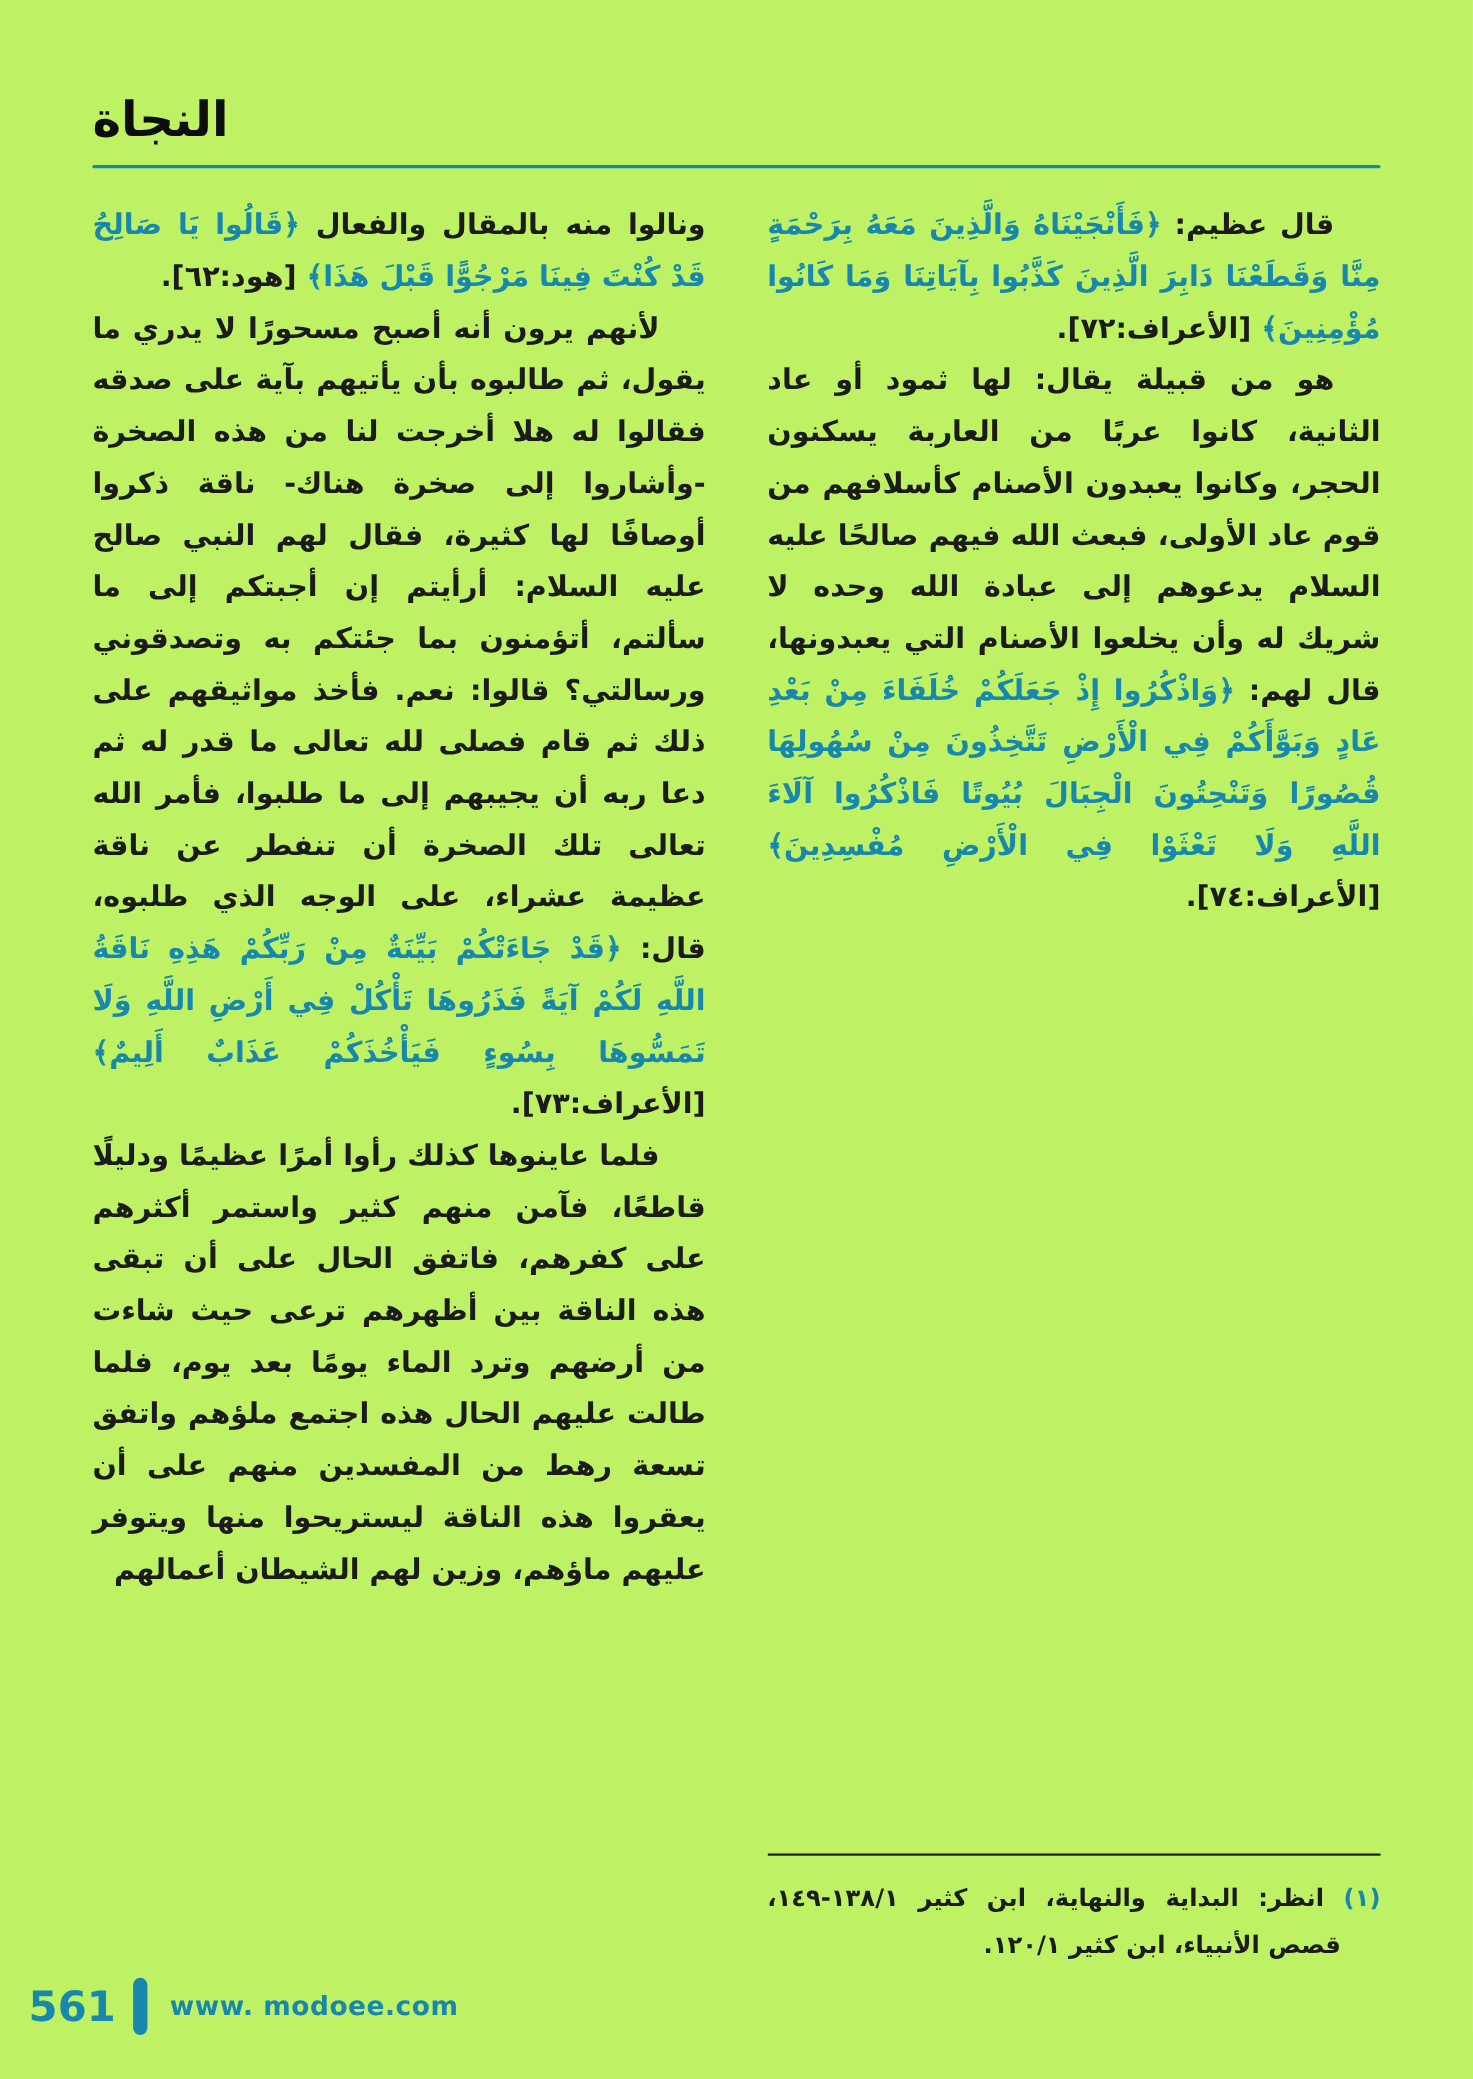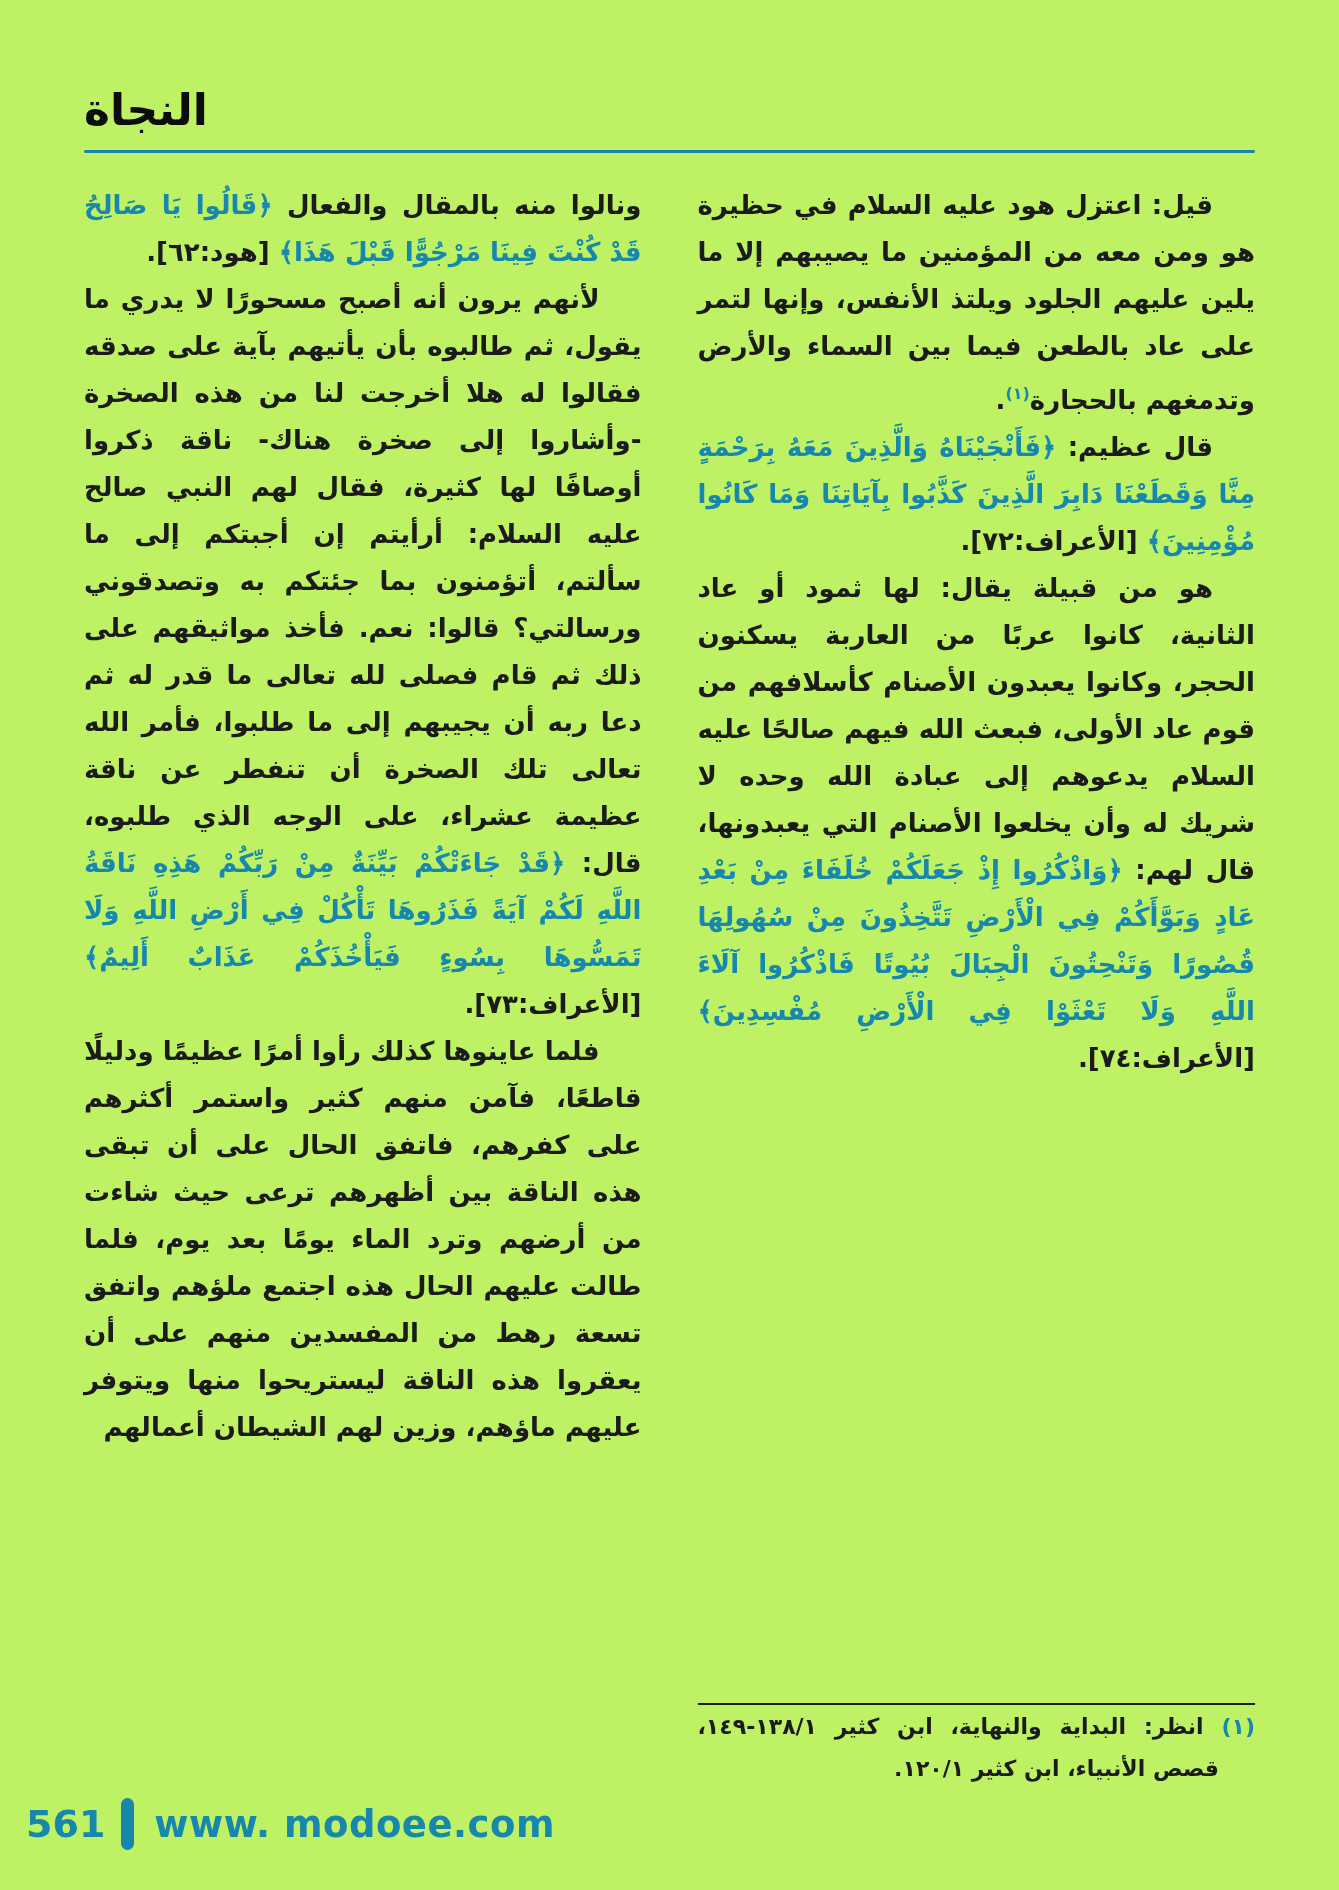--- a/index.html
+++ b/index.html
@@ -21,44 +21,43 @@
 
   .para { font-size:26px; line-height:47px; font-weight:700; color:var(--text); }
   .para.indent { text-indent:42px; }
 
   .seg-normal { color:var(--text); }
   .seg-quran  { color:var(--accent); }
   .seg-ref    { color:var(--text); }
   .seg-fnref  { color:var(--accent); font-size:16px; vertical-align:10px; }
   .seg-fnmark { color:var(--accent); }
 
-  .footnote { position:absolute; bottom:0; right:0; left:0; border-top:2px solid #1c1c1c; padding-top:1px; }
+  .footnote { position:absolute; bottom:0; right:0; left:0; border-top:2px solid #1c1c1c; padding-top:19px; }
   .footnote .para { font-size:22px; line-height:42px; padding-right:36px; text-indent:-36px; }
 
   .footer { position:absolute; bottom:40px; left:26px; display:flex; direction:ltr; align-items:center; }
   .page-num { color:var(--accent); font-size:38px; font-weight:700; }
   .pill { width:13px; height:52px; border-radius:7px; background:var(--accent); margin:0 20px 0 16px; }
-  .website { color:var(--accent); font-size:37px; font-weight:700; letter-spacing:0.5px; }
+  .website { color:var(--accent); font-size:24px; font-weight:700; letter-spacing:0.5px; }
 </style>
 </head>
 <body>
 
 <div class="page">
 
   <header class="header">
     <div class="logo">النجاة</div>
   </header>
 
   <div class="rule"></div>
 
   <main class="content" dir="rtl" lang="ar">
 
     <section class="col col-right">
       <div class="col-body">
-          <p class="para indent"><span class="seg-normal">قيل: اعتزل هود عليه السلام في حظيرة هو ومن معه من المؤمنين ما يصيبهم إلا ما يلين عليهم الجلود ويلتذ الأنفس، وإنها لتمر على عاد بالطعن فيما بين السماء والأرض وتدمغهم بالحجارة</span><span class="seg-fnref">(١)</span><span class="seg-normal">.</span></p>
           <p class="para indent"><span class="seg-normal">قال عظيم: </span><span class="seg-quran">﴿فَأَنْجَيْنَاهُ وَالَّذِينَ مَعَهُ بِرَحْمَةٍ مِنَّا وَقَطَعْنَا دَابِرَ الَّذِينَ كَذَّبُوا بِآيَاتِنَا وَمَا كَانُوا مُؤْمِنِينَ﴾ </span><span class="seg-ref">[الأعراف:٧٢].</span></p>
           <p class="para indent"><span class="seg-normal">هو من قبيلة يقال: لها ثمود أو عاد الثانية، كانوا عربًا من العاربة يسكنون الحجر، وكانوا يعبدون الأصنام كأسلافهم من قوم عاد الأولى، فبعث الله فيهم صالحًا عليه السلام يدعوهم إلى عبادة الله وحده لا شريك له وأن يخلعوا الأصنام التي يعبدونها، قال لهم: </span><span class="seg-quran">﴿وَاذْكُرُوا إِذْ جَعَلَكُمْ خُلَفَاءَ مِنْ بَعْدِ عَادٍ وَبَوَّأَكُمْ فِي الْأَرْضِ تَتَّخِذُونَ مِنْ سُهُولِهَا قُصُورًا وَتَنْحِتُونَ الْجِبَالَ بُيُوتًا فَاذْكُرُوا آلَاءَ اللَّهِ وَلَا تَعْثَوْا فِي الْأَرْضِ مُفْسِدِينَ﴾ </span><span class="seg-ref">[الأعراف:٧٤].</span></p>
         </div>
       <div class="footnote">
         <div>
             <p class="para"><span class="seg-fnmark">(١) </span><span class="seg-normal">انظر: البداية والنهاية، ابن كثير ١٣٨/١-١٤٩، قصص الأنبياء، ابن كثير ١٢٠/١.</span></p>
           </div>
       </div>
     </section>
 

